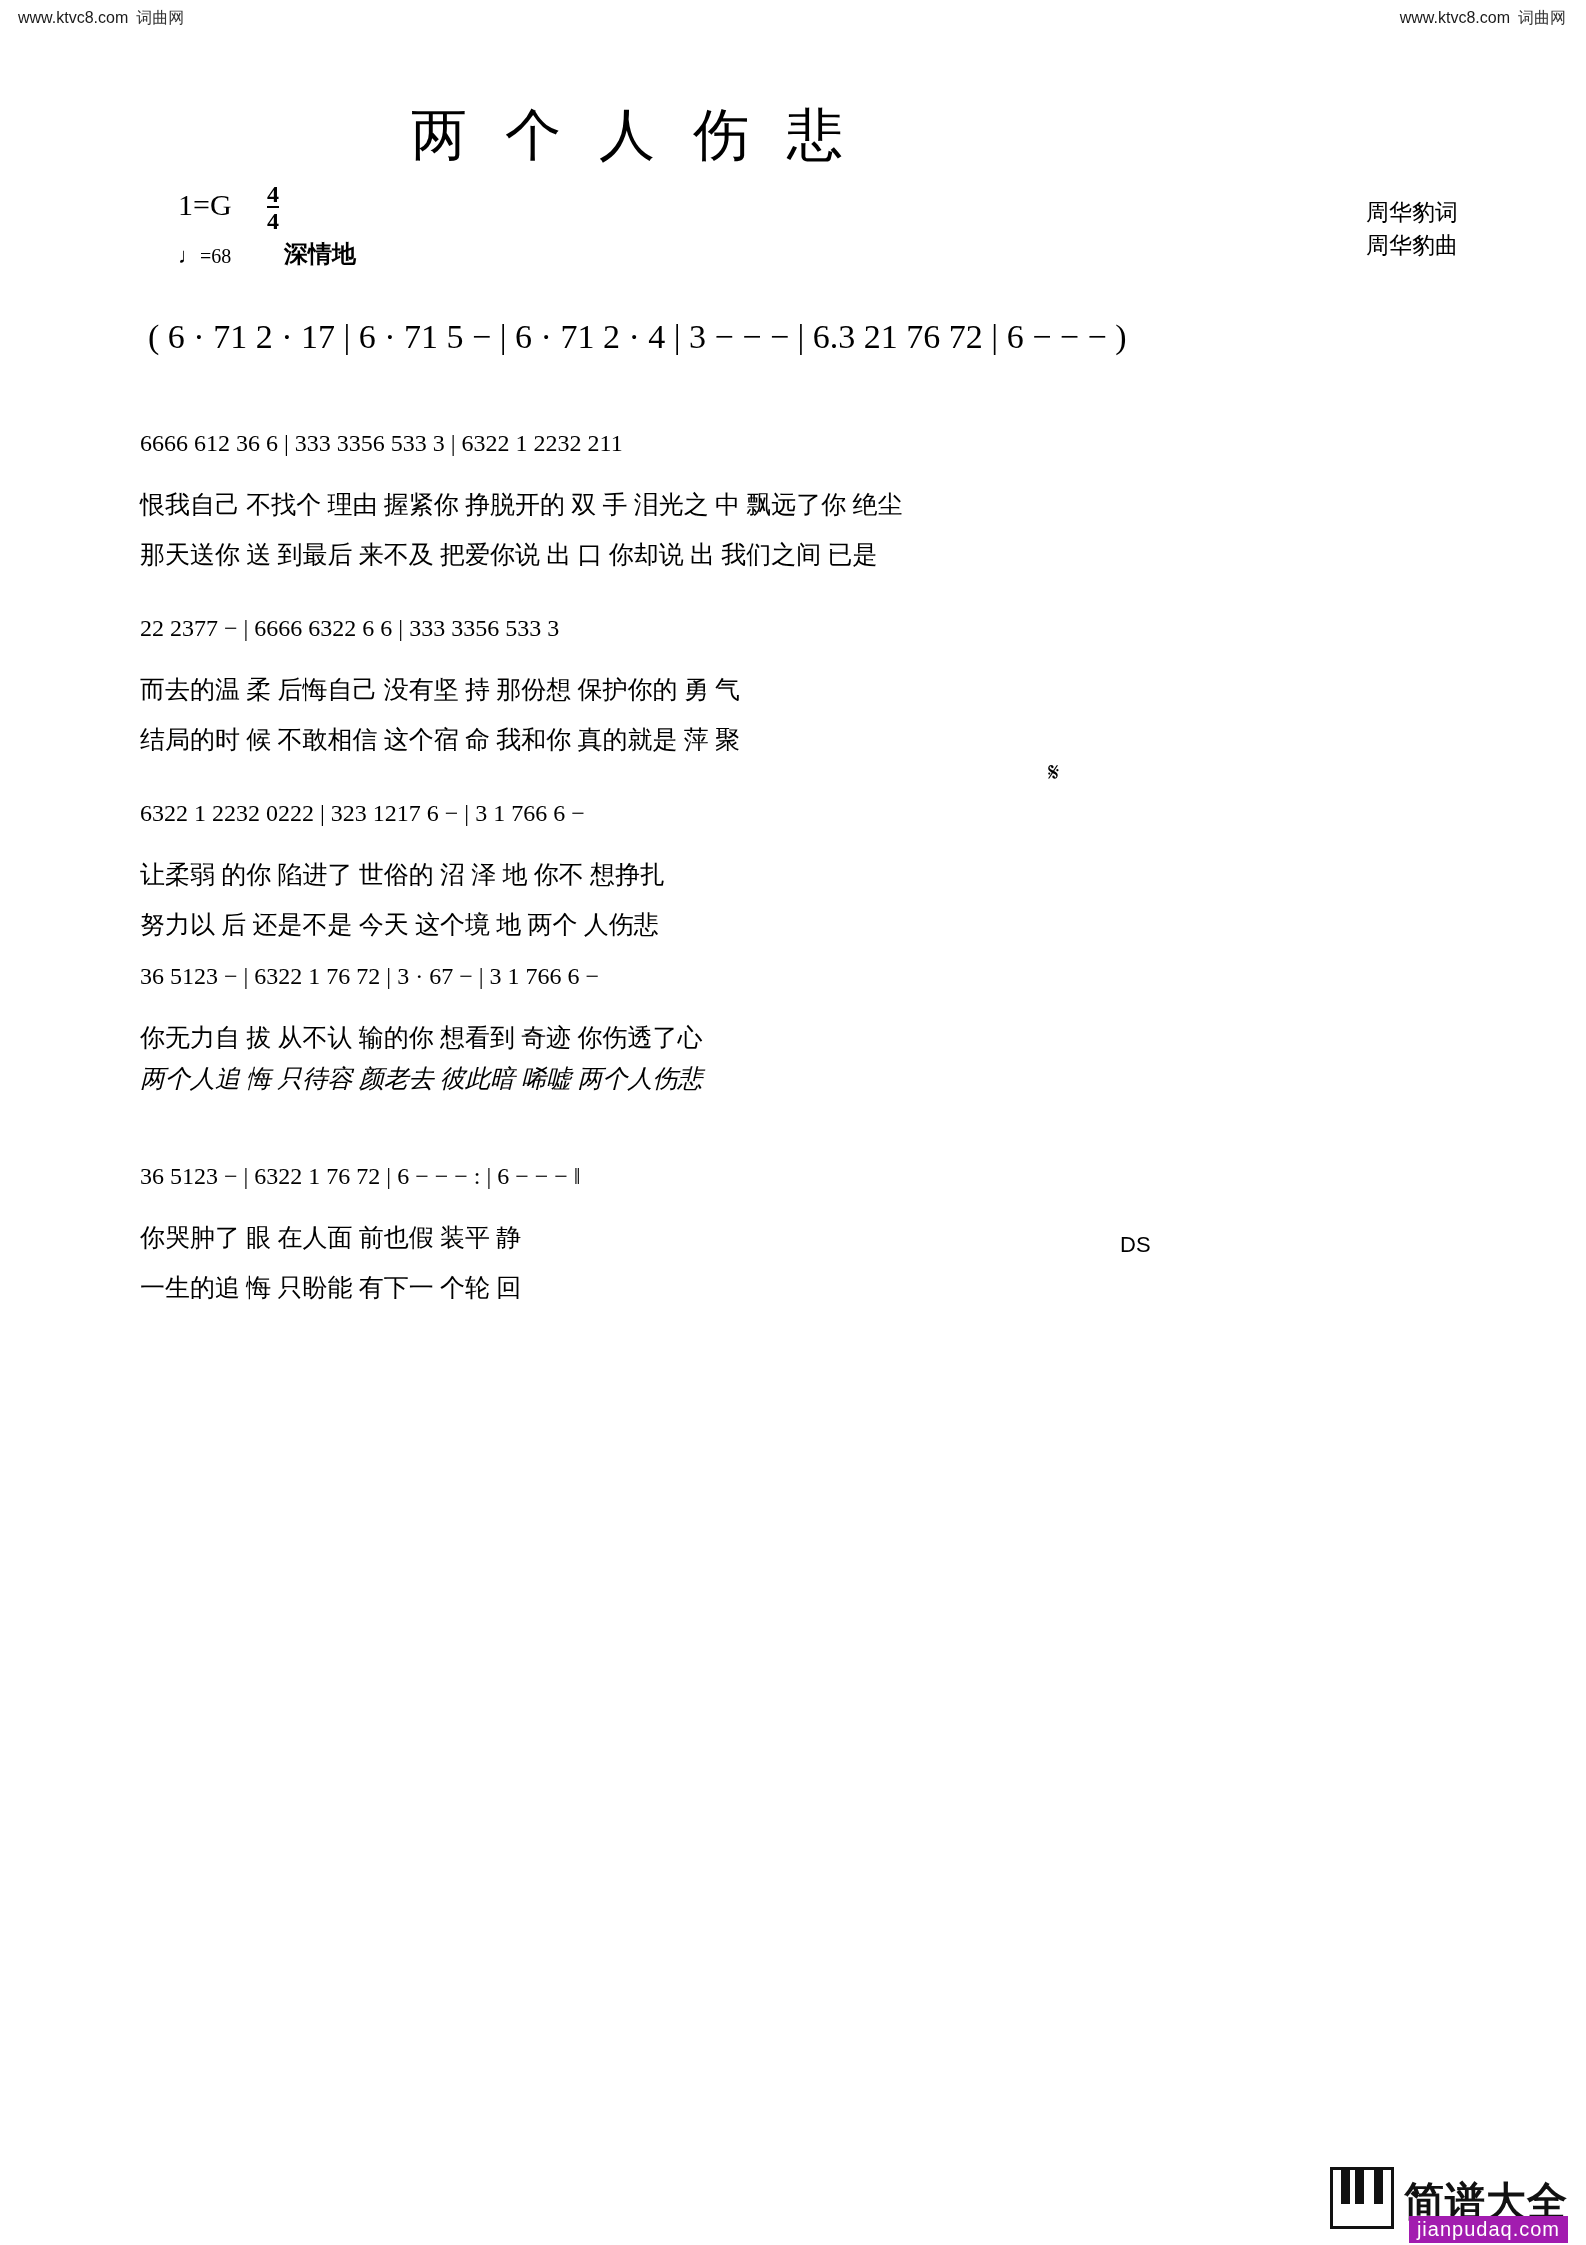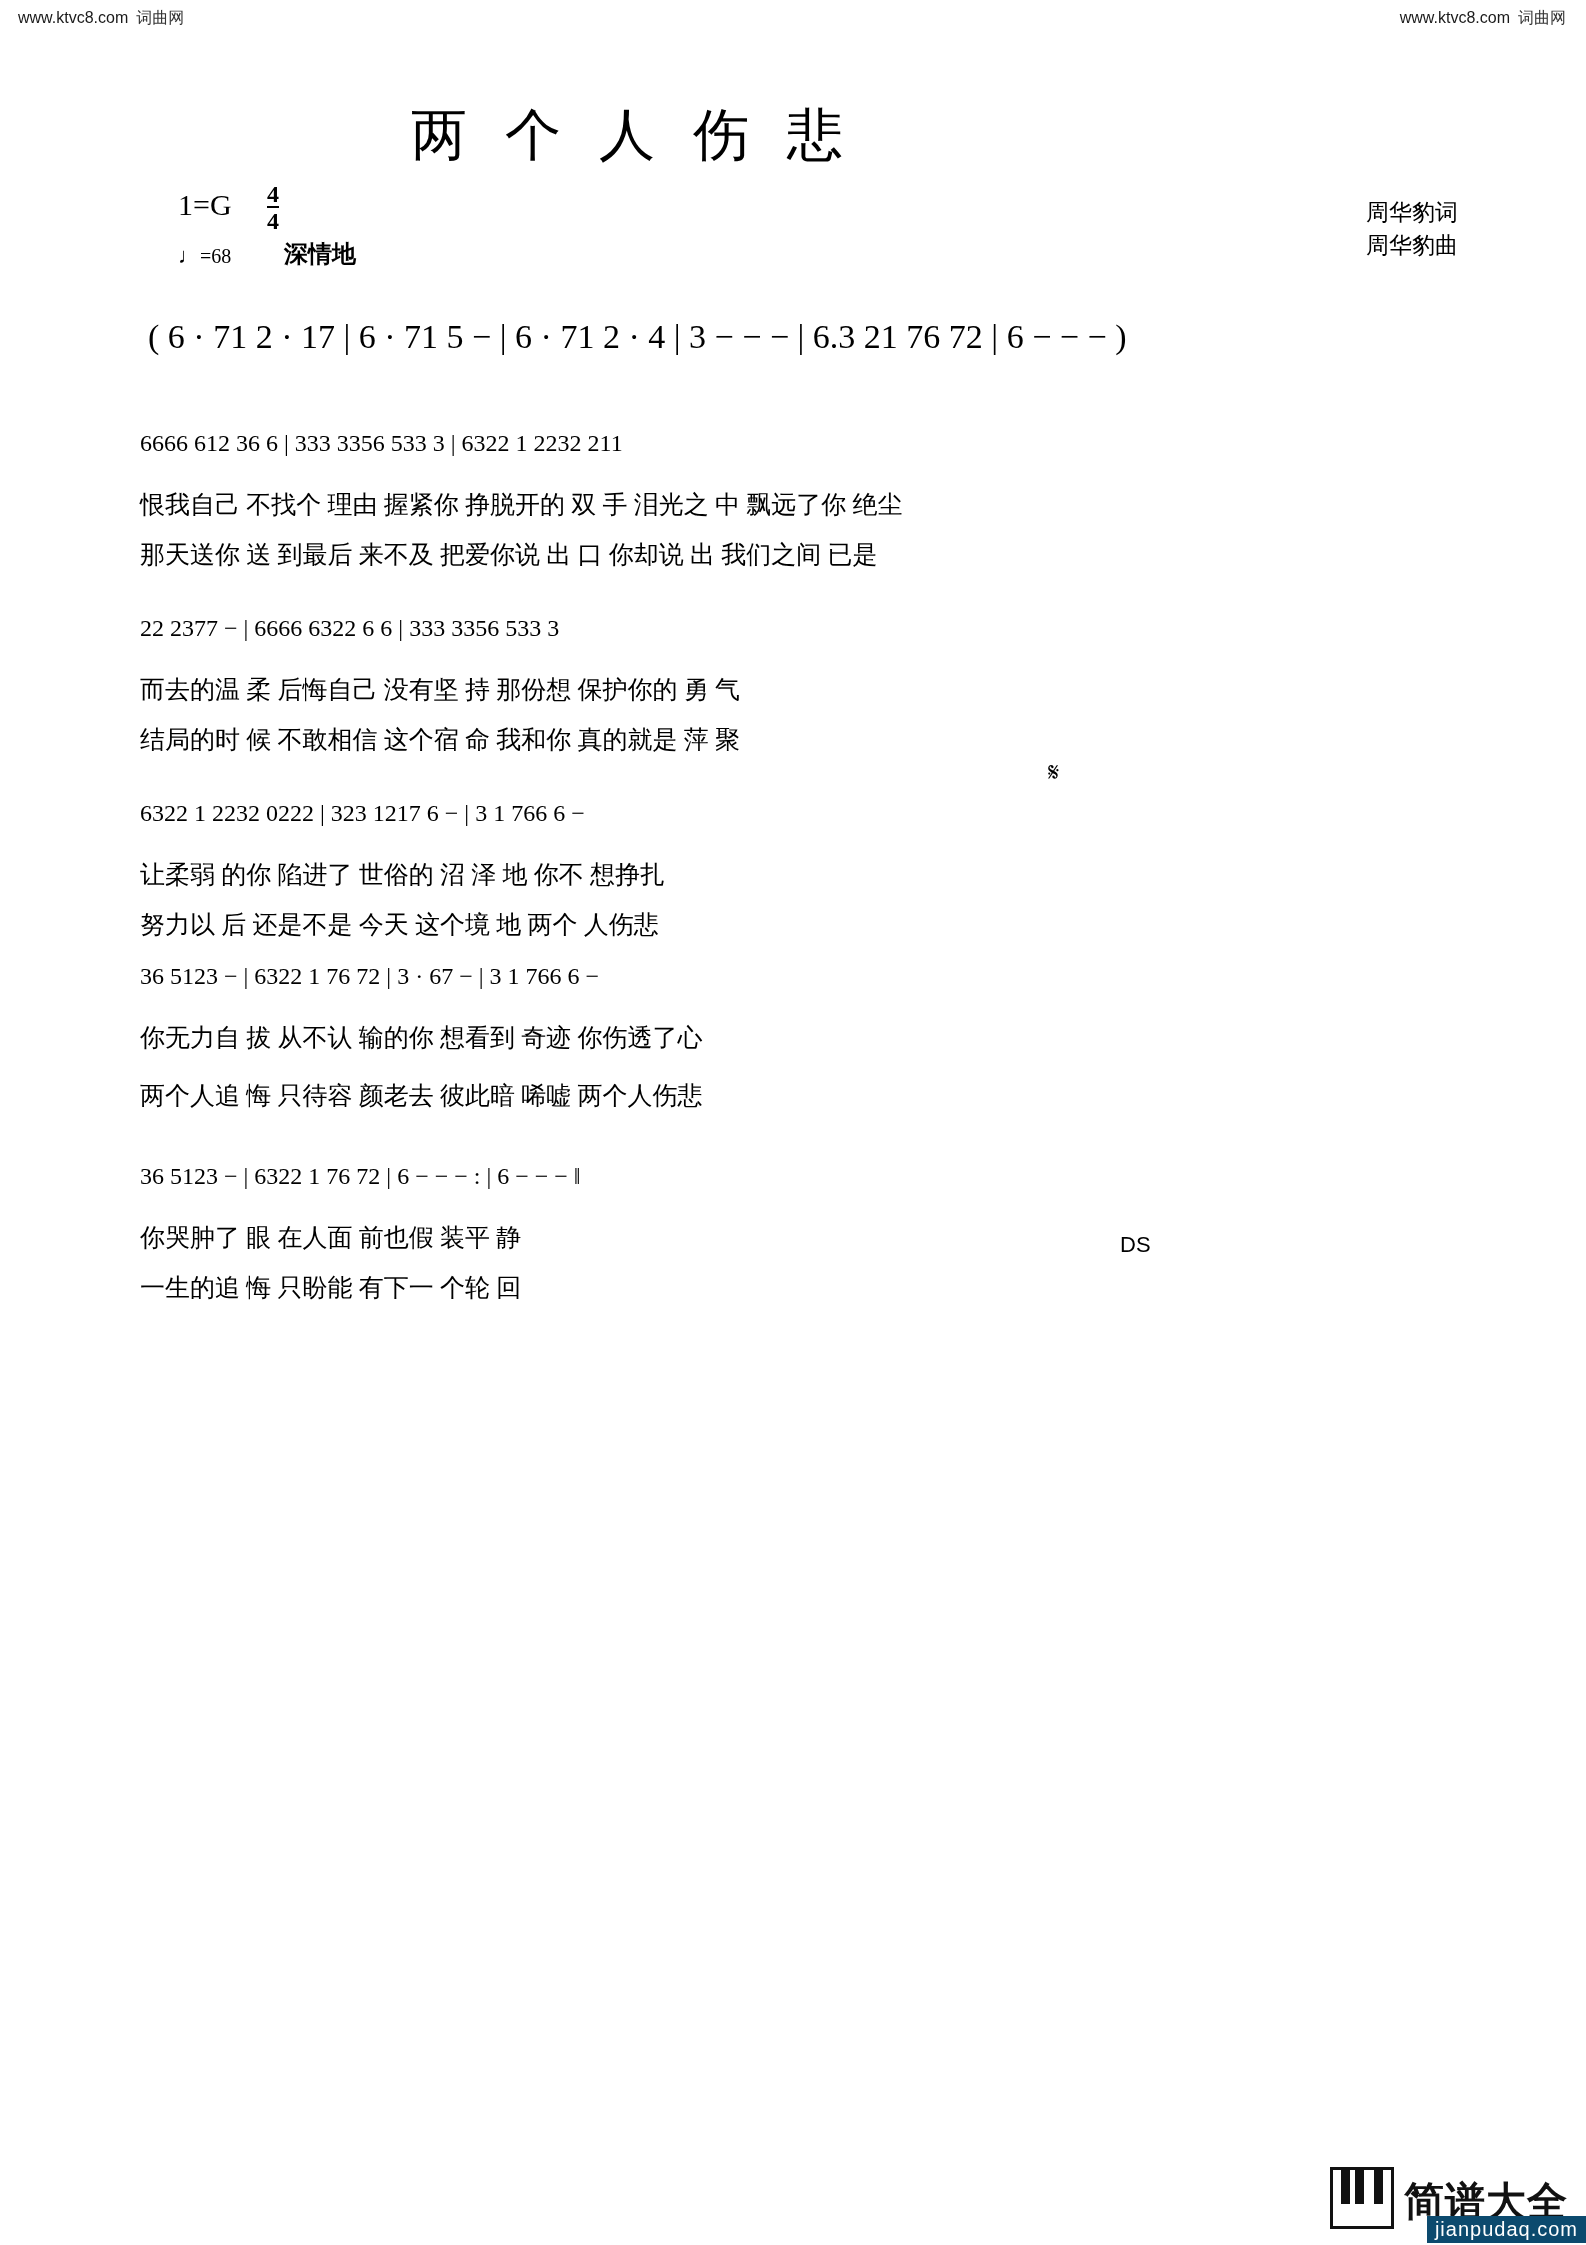--- a/index.html
+++ b/index.html
@@ -177,23 +177,23 @@
   }
   .logo-text {
     font-size: 40px;
     font-weight: bold;
     color: #111;
     letter-spacing: 1px;
     font-family: "Liberation Sans", sans-serif;
   }
   .logo-url {
     position: absolute;
-    right: 0;
+    right: 18px;
     bottom: 2px;
-    background: #0c4a6e;
+    background: #a21caf;
     color: #fff;
     font-size: 20px;
     padding: 2px 8px;
     font-family: "Liberation Sans", sans-serif;
     letter-spacing: 1px;
   }
   .ds-mark {
     position: absolute;
     font-size: 22px;
     color: #000;
@@ -257,21 +257,21 @@
 
   <div class="sysrow" style="top:800px;">
     <div class="notes" style="top:0px;">6322 1 2232 0222 | 323 1217 6 − | 3 1 766 6 −</div>
     <div class="lyr" style="top:58px;">让柔弱 的你  陷进了 世俗的 沼 泽 地  你不 想挣扎</div>
     <div class="lyr" style="top:108px;">努力以 后 还是不是  今天 这个境 地  两个 人伤悲</div>
   </div>
 
   <div class="sysrow" style="top:963px;">
     <div class="notes" style="top:0px;">36 5123 − | 6322 1 76 72 | 3 · 67 − | 3 1 766 6 −</div>
     <div class="lyr" style="top:58px;">你无力自 拔  从不认 输的你 想看到  奇迹  你伤透了心</div>
-    <div class="lyr" style="top:116px;">两个人追 悔  只待容 颜老去 彼此暗  唏嘘  两个人伤悲</div>
+    <div class="lyr" style="top:99px;font-style:italic;">两个人追 悔  只待容 颜老去 彼此暗  唏嘘  两个人伤悲</div>
   </div>
 
   <div class="sysrow" style="top:1163px;">
     <div class="notes" style="top:0px;">36 5123 − | 6322 1 76 72 | 6 − − − : | 6 − − − ‖</div>
     <div class="lyr" style="top:58px;">你哭肿了 眼  在人面 前也假 装平 静</div>
     <div class="lyr" style="top:108px;">一生的追 悔  只盼能 有下一 个轮 回</div>
   </div>
 
   <div class="segno" style="left:1048px; top:758px;">𝄋</div>
 

